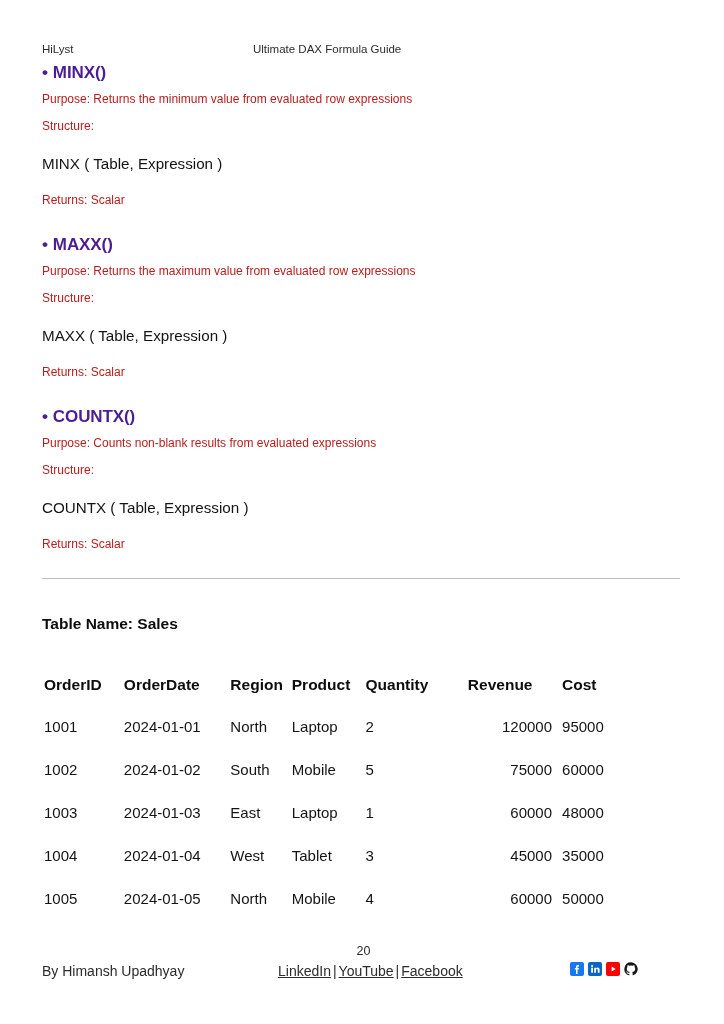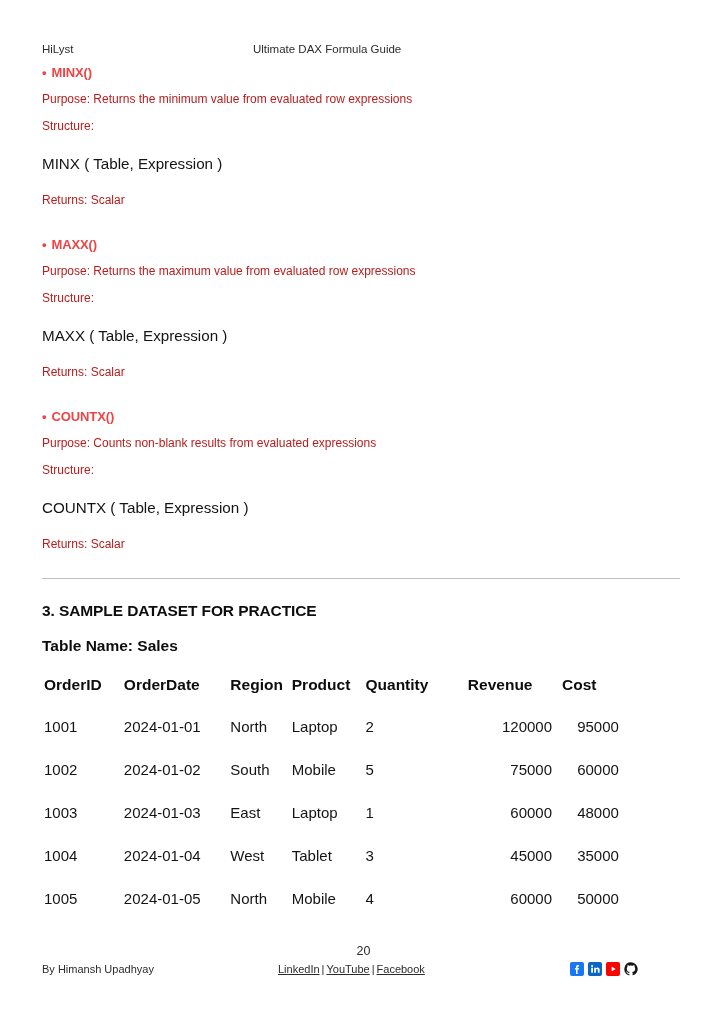--- a/index.html
+++ b/index.html
@@ -50,24 +50,24 @@
 
   
   .content {
     position: absolute;
     left: 42px;
     top: 62px;
     width: 640px;
   }
 
   .fn-heading {
-    font-size: 13px;
+    font-size: 17px;
     font-weight: bold;
     letter-spacing: -0.1px;
-    color: #ef4444;
+    color: #4c1d95;
     line-height: 22px;
     margin: 0 0 2px 0;
     white-space: nowrap;
   }
   .fn-heading .bullet {
     display: inline-block;
     margin-right: 5px;
   }
 
   .para {
@@ -147,21 +147,21 @@
     padding: 0 0 26px 0;
     white-space: nowrap;
     vertical-align: top;
   }
   .data-table .col-orderid   { width: 78px; }
   .data-table .col-orderdate { width: 104px; }
   .data-table .col-region    { width: 60px; }
   .data-table .col-product   { width: 72px; }
   .data-table .col-quantity  { width: 100px; margin-left: 40px; }
   .data-table .col-revenue   { width: 82px; text-align: right; }
-  .data-table .col-cost      { width: 70px; text-align: center; }
+  .data-table .col-cost      { width: 70px; text-align: left; }
   .data-table th.col-revenue,
   .data-table th.col-cost { text-align: left; }
   .data-table td.col-revenue { padding-right: 10px; }
   .data-table td.col-cost    { padding-right: 10px; }
 
   
   .page-number {
     position: absolute;
     left: 3px;
     right: 0;
@@ -169,21 +169,21 @@
     text-align: center;
     font-size: 12.5px;
     color: #2b2b2b;
   }
   .footer {
     position: absolute;
     left: 42px;
     top: 963px;
     width: 640px;
     height: 20px;
-    font-size: 11px;
+    font-size: 14px;
     color: #2b2b2b;
   }
   .footer .author {
     position: absolute;
     left: 0;
     top: 0;
     white-space: nowrap;
   }
   .footer .links {
     position: absolute;
@@ -268,21 +268,20 @@
       <p class="syntax">COUNTX ( Table, Expression )</p>
       <div class="gap-sm"></div>
       <p class="para">Returns: Scalar</p>
     </div>
 
   </div>
 
   <div class="divider"></div>
 
   <div class="section-area">
-    <p class="section-title">3. SAMPLE DATASET FOR PRACTICE</p>
     <div class="gap-md"></div>
     <p class="table-name">Table Name: Sales</p>
   </div>
 
   <table class="data-table">
     <thead>
       <tr>
         <th class="col-orderid">OrderID</th>
         <th class="col-orderdate">OrderDate</th>
         <th class="col-region">Region</th>

